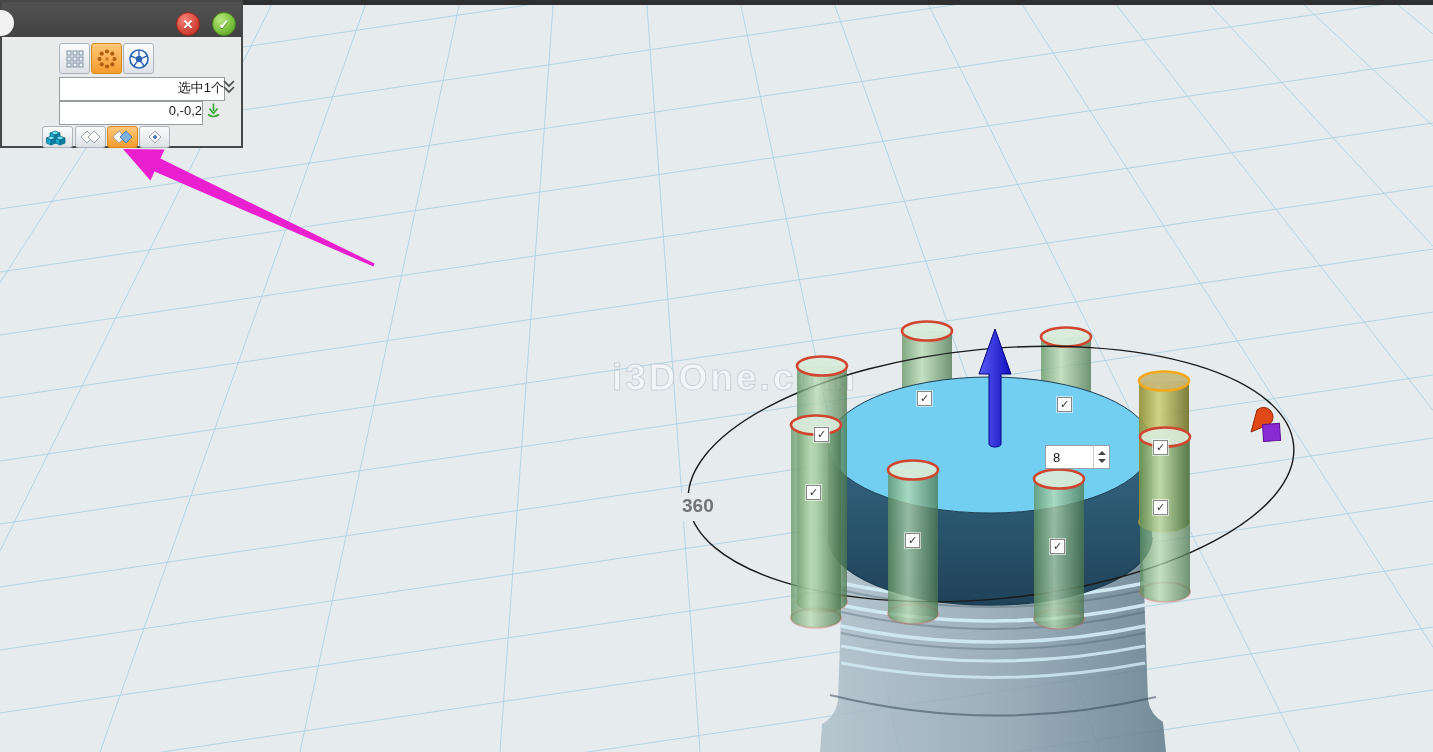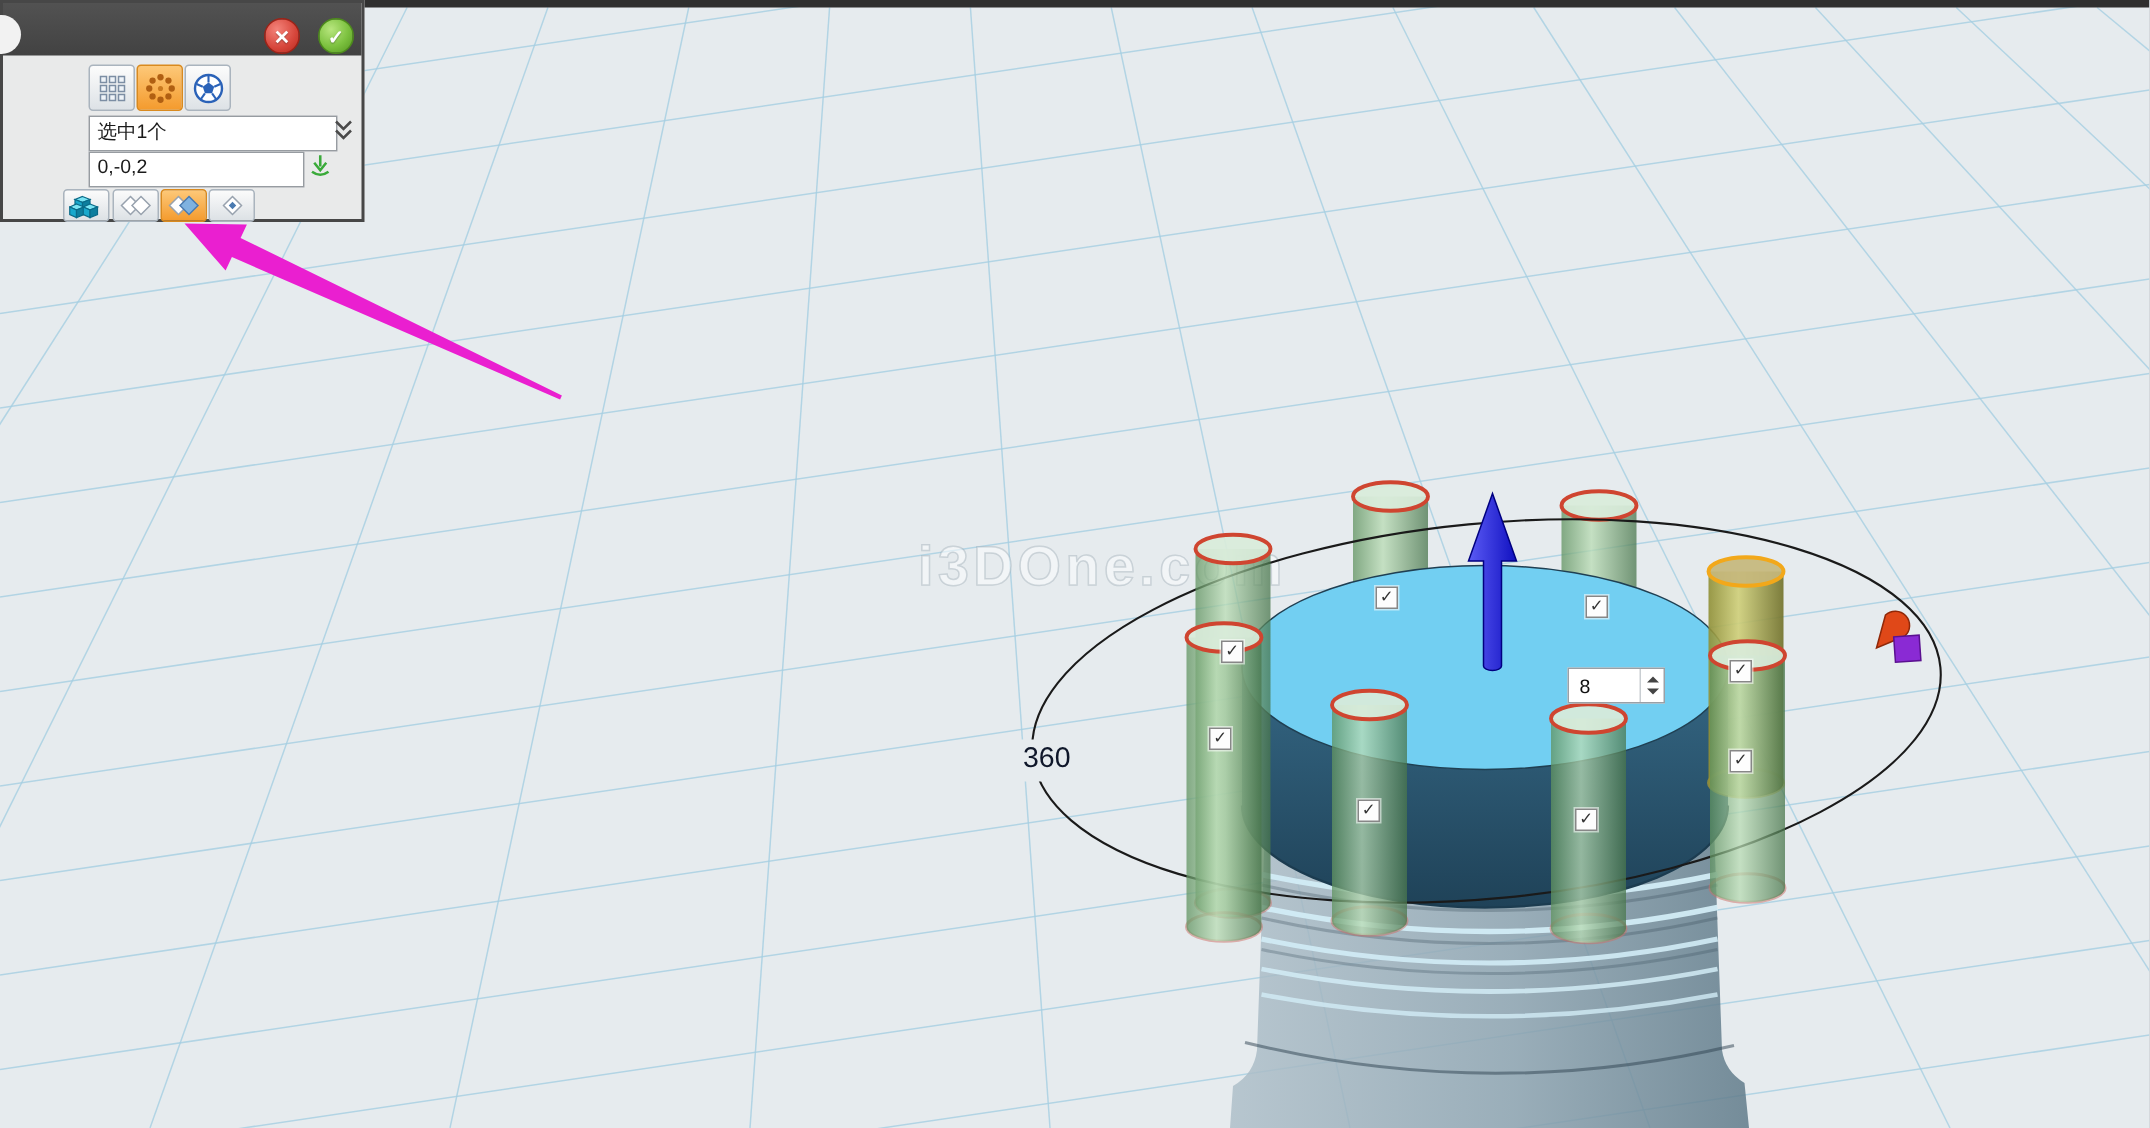--- a/index.html
+++ b/index.html
@@ -6,21 +6,21 @@
   .stage{position:relative;width:1433px;height:752px;overflow:hidden;
          background:#e6ebee;font-family:"Liberation Sans",sans-serif;}
   .topstrip{position:absolute;left:0;top:0;width:1433px;height:5px;background:#2f2f2f;z-index:1;}
   #scene{position:absolute;left:0;top:0;z-index:0;}
 
   
   .overlay-layer{position:absolute;left:0;top:0;width:100%;height:100%;z-index:2;}
   .scene-checkbox{position:absolute;width:13px;height:13px;background:#fdfdfd;
      border:1px solid #878787;box-shadow:0 0 0 1px rgba(255,255,255,.55);
      font-size:11px;line-height:12px;text-align:center;color:#333;cursor:pointer;}
-  .angle-label{position:absolute;left:682px;top:495px;font-size:19px;color:#0f172a;}
+  .angle-label{position:absolute;left:682px;top:495px;font-size:19px;color:#737373;font-weight:bold;}
   .spinbox{position:absolute;left:1045px;top:445px;width:63px;height:22px;background:#fff;
      border:1px solid #9aa0a6;display:flex;align-items:center;}
   .spinval{flex:1;font-size:13px;color:#111;padding-left:7px;}
   .spinbtns{width:15px;height:100%;border-left:1px solid #c9ced2;display:flex;
      flex-direction:column;align-items:center;justify-content:space-evenly;}
   .su{width:0;height:0;border-left:4px solid transparent;border-right:4px solid transparent;
      border-bottom:4px solid #444;}
   .sd{width:0;height:0;border-left:4px solid transparent;border-right:4px solid transparent;
      border-top:4px solid #444;}
 
@@ -30,21 +30,21 @@
   .titlebar{position:relative;height:35px;background:linear-gradient(#525252,#424242);}
   .peek-circle{position:absolute;left:-14px;top:8px;width:26px;height:26px;border-radius:50%;
      background:#f2f2f2;}
   .cbtn{position:absolute;top:10px;width:24px;height:24px;border-radius:50%;
      display:flex;align-items:center;justify-content:center;color:#fff;font-size:13px;
      font-weight:bold;cursor:pointer;text-shadow:0 1px 1px rgba(0,0,0,.35);}
   .btn-close{left:174px;background:radial-gradient(circle at 35% 30%,#f4837a,#d6453a 60%,#b32b20);
      border:1px solid #9c2318;box-sizing:border-box;}
   .btn-ok{left:210px;background:radial-gradient(circle at 35% 30%,#b8e67e,#7cc13f 55%,#54961f);
      border:1px solid #4d8a1c;box-sizing:border-box;}
-  .pbody{position:relative;height:109px;}
+  .pbody{position:relative;height:109px;text-align:right;}
   .tbtn{position:absolute;width:31px;height:31px;padding:0;margin:0;
      background:linear-gradient(#fcfcfc,#dde2e6);border:1px solid #aab4be;border-radius:3px;
      display:flex;align-items:center;justify-content:center;cursor:pointer;box-sizing:border-box;}
   .obtn{position:absolute;width:31px;height:22px;padding:0;margin:0;
      background:linear-gradient(#fbfbfb,#dce1e5);border:1px solid #aab4be;border-radius:3px;
      display:flex;align-items:center;justify-content:center;cursor:pointer;box-sizing:border-box;}
   .sel{background:linear-gradient(#fdc878,#f49b2e)!important;border-color:#d98a1f!important;}
   .field{position:absolute;left:57px;height:21px;background:#fff;border:1px solid #979ca1;
      font-size:13px;color:#1a1a1a;padding:1px 0 0 5px;box-sizing:content-box;overflow:hidden;
      white-space:nowrap;}

